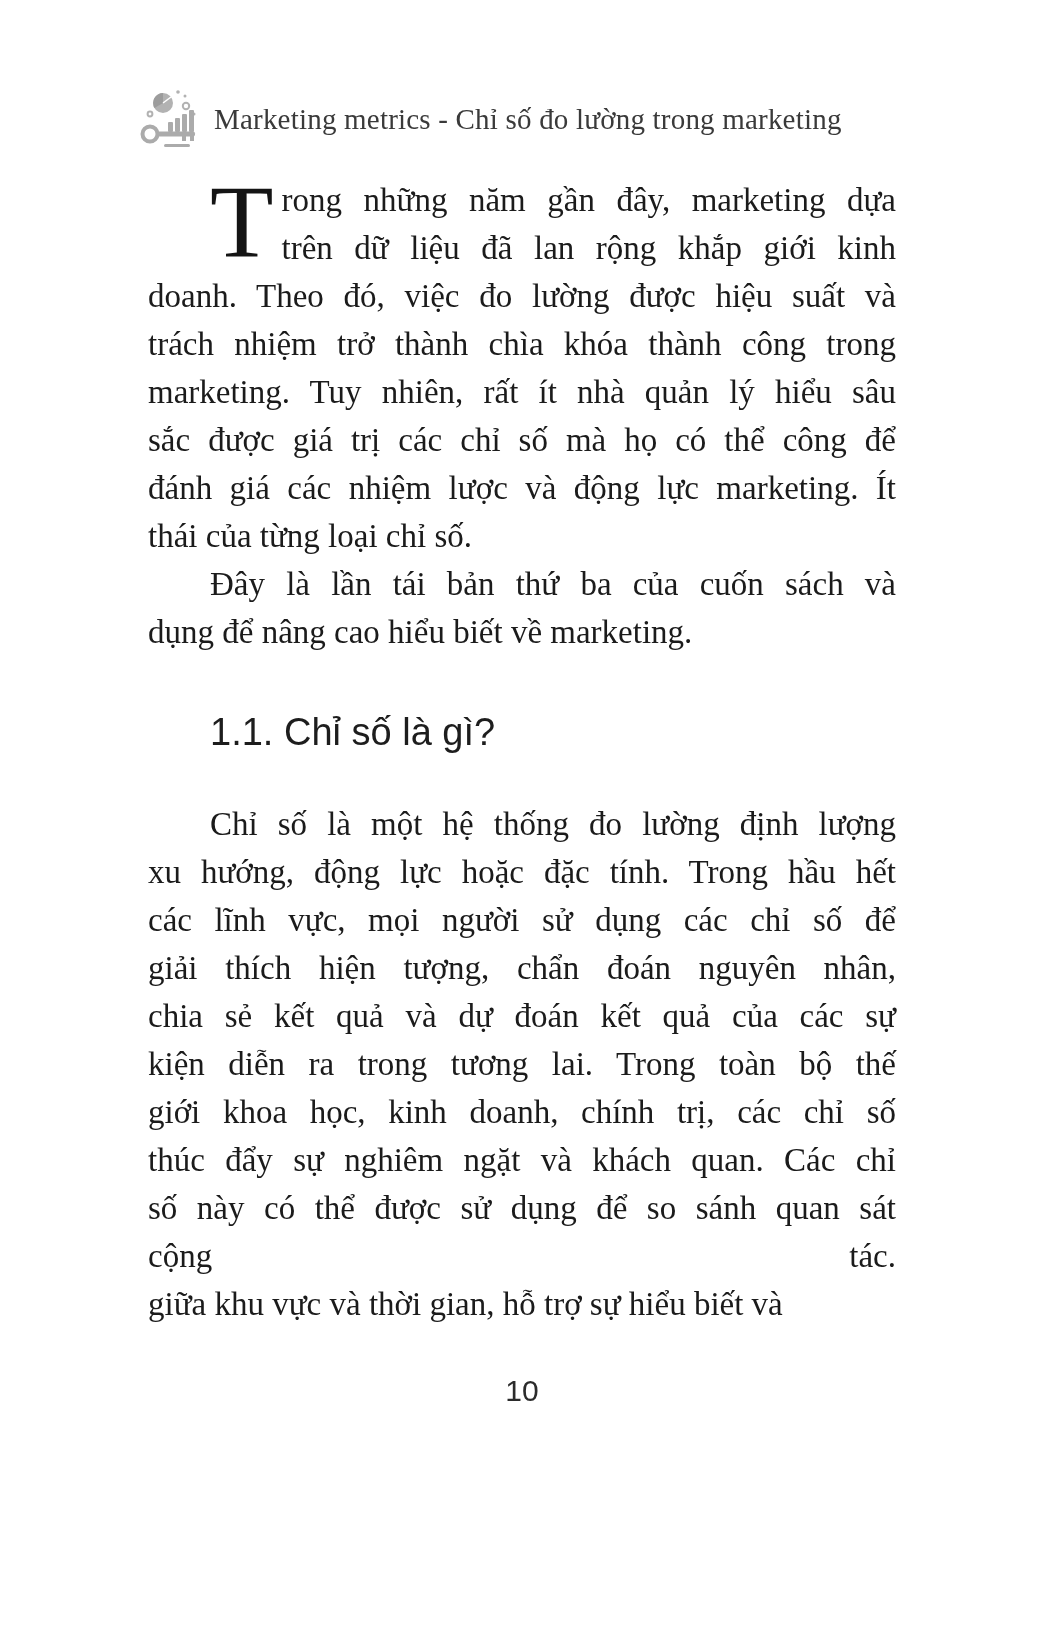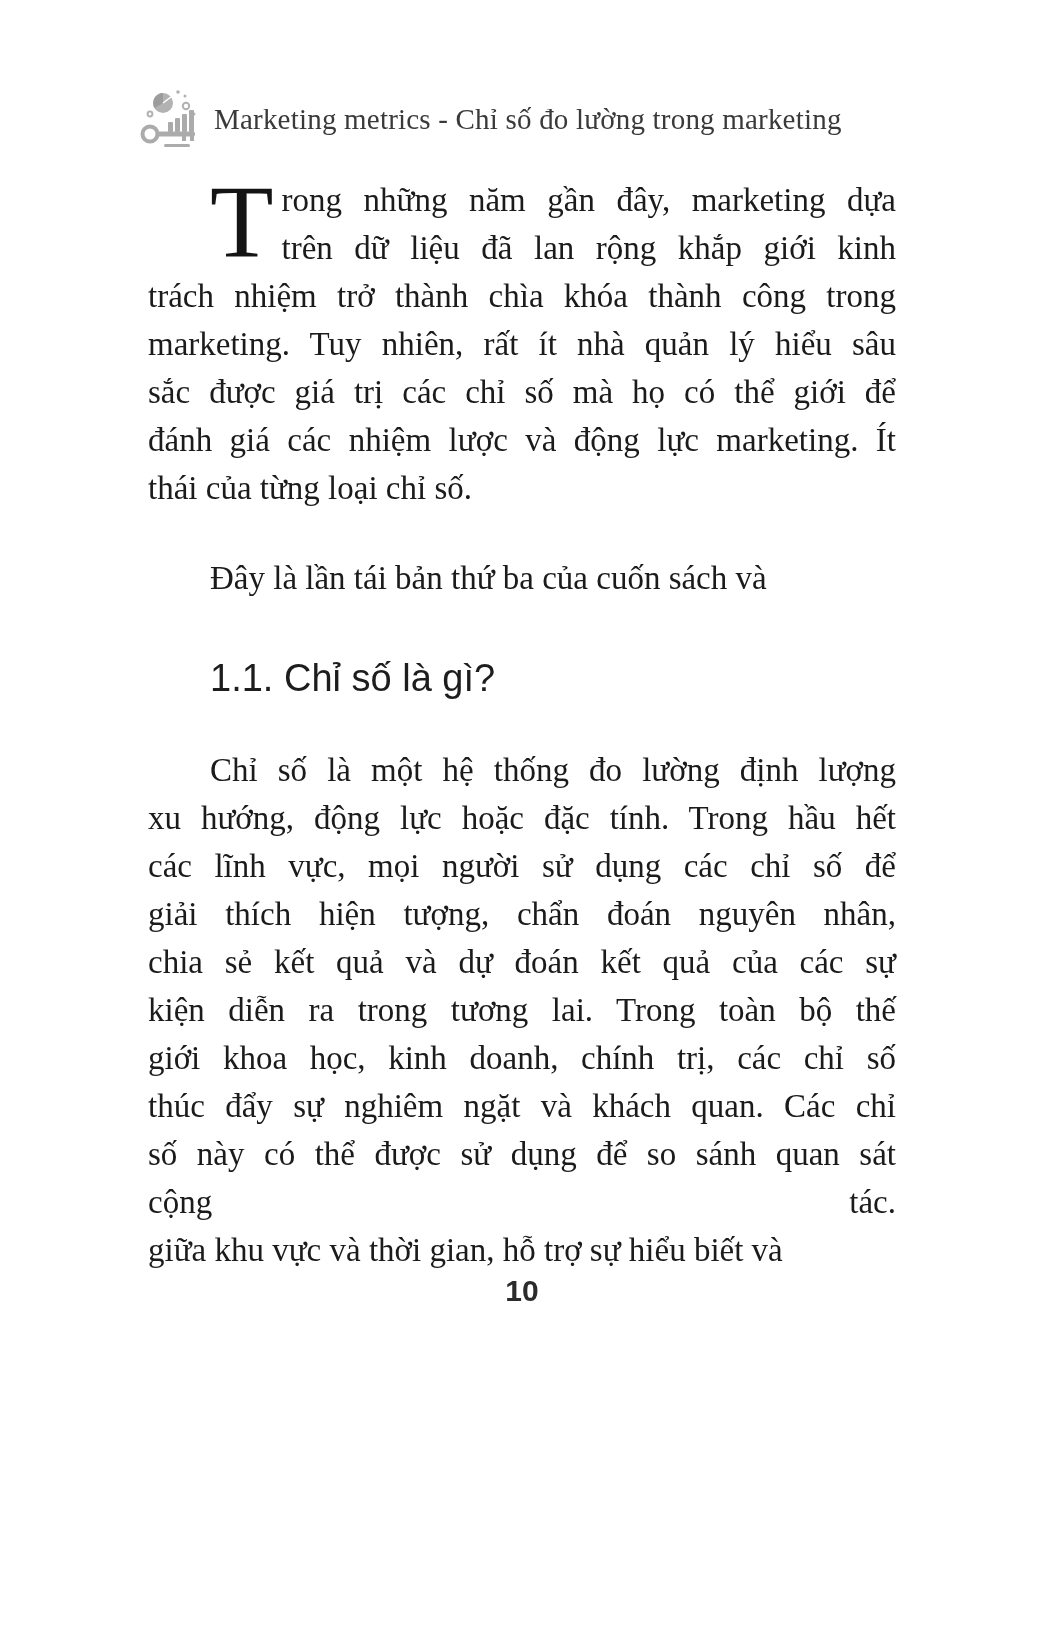--- a/index.html
+++ b/index.html
@@ -60,36 +60,36 @@
   }
   .dropcap {
     float: left;
     height: 92px;
     padding: 0 8px 0 62px;
     font-size: 104px;
     line-height: 92px;
     font-family: "Liberation Serif", serif;
     color: #141414;
   }
-  .p2 { margin-top: 42px; }
+  .p2 { }
   .section-heading {
     margin: 52px 0 0 62px;
     font-family: "Liberation Sans", sans-serif;
     font-weight: normal;
     font-size: 38px;
     line-height: 48px;
     color: #1d1d1d;
   }
   .p3 { margin-top: 44px; }
   .page-number {
+    margin-top: 46px;
     text-align: center;
     font-family: "Liberation Sans", sans-serif;
     font-size: 30px;
     color: #2b2b2b;
-    font-weight: bold;
   }
 </style>
 </head>
 <body>
 
 <div class="page">
 
   <div class="header">
     <svg class="header-icon" viewBox="0 0 66 66" xmlns="http://www.w3.org/2000/svg" aria-hidden="true">
 
@@ -117,29 +117,31 @@
     </svg>
     <div class="header-title">Marketing metrics - Chỉ số đo lường trong marketing</div>
   </div>
 
   <div class="content">
 
     <div class="para p1">
       <span class="dropcap">T</span>
     <div class="line">rong những năm gần đây, marketing dựa</div>
         <div class="line">trên dữ liệu đã lan rộng khắp giới kinh</div>
+        <div class="line">doanh. Theo đó, việc đo lường được hiệu suất và</div>
         <div class="line">trách nhiệm trở thành chìa khóa thành công trong</div>
         <div class="line">marketing. Tuy nhiên, rất ít nhà quản lý hiểu sâu</div>
-        <div class="line">sắc được giá trị các chỉ số mà họ có thể giới để</div>
+        <div class="line">sắc được giá trị các chỉ số mà họ có thể công để</div>
         <div class="line">đánh giá các nhiệm lược và động lực marketing. Ít</div>
         <div class="line">thái của từng loại chỉ số.</div>
       </div>
 
     <div class="para p2 indent">
         <div class="line">Đây là lần tái bản thứ ba của cuốn sách và</div>
+        <div class="line">dụng để nâng cao hiểu biết về marketing.</div>
       </div>
 
     <h2 class="section-heading">1.1. Chỉ số là gì?</h2>
 
     <div class="para p3 indent">
         <div class="line">Chỉ số là một hệ thống đo lường định lượng</div>
         <div class="line">xu hướng, động lực hoặc đặc tính. Trong hầu hết</div>
         <div class="line">các lĩnh vực, mọi người sử dụng các chỉ số để</div>
         <div class="line">giải thích hiện tượng, chẩn đoán nguyên nhân,</div>
         <div class="line">chia sẻ kết quả và dự đoán kết quả của các sự</div>

